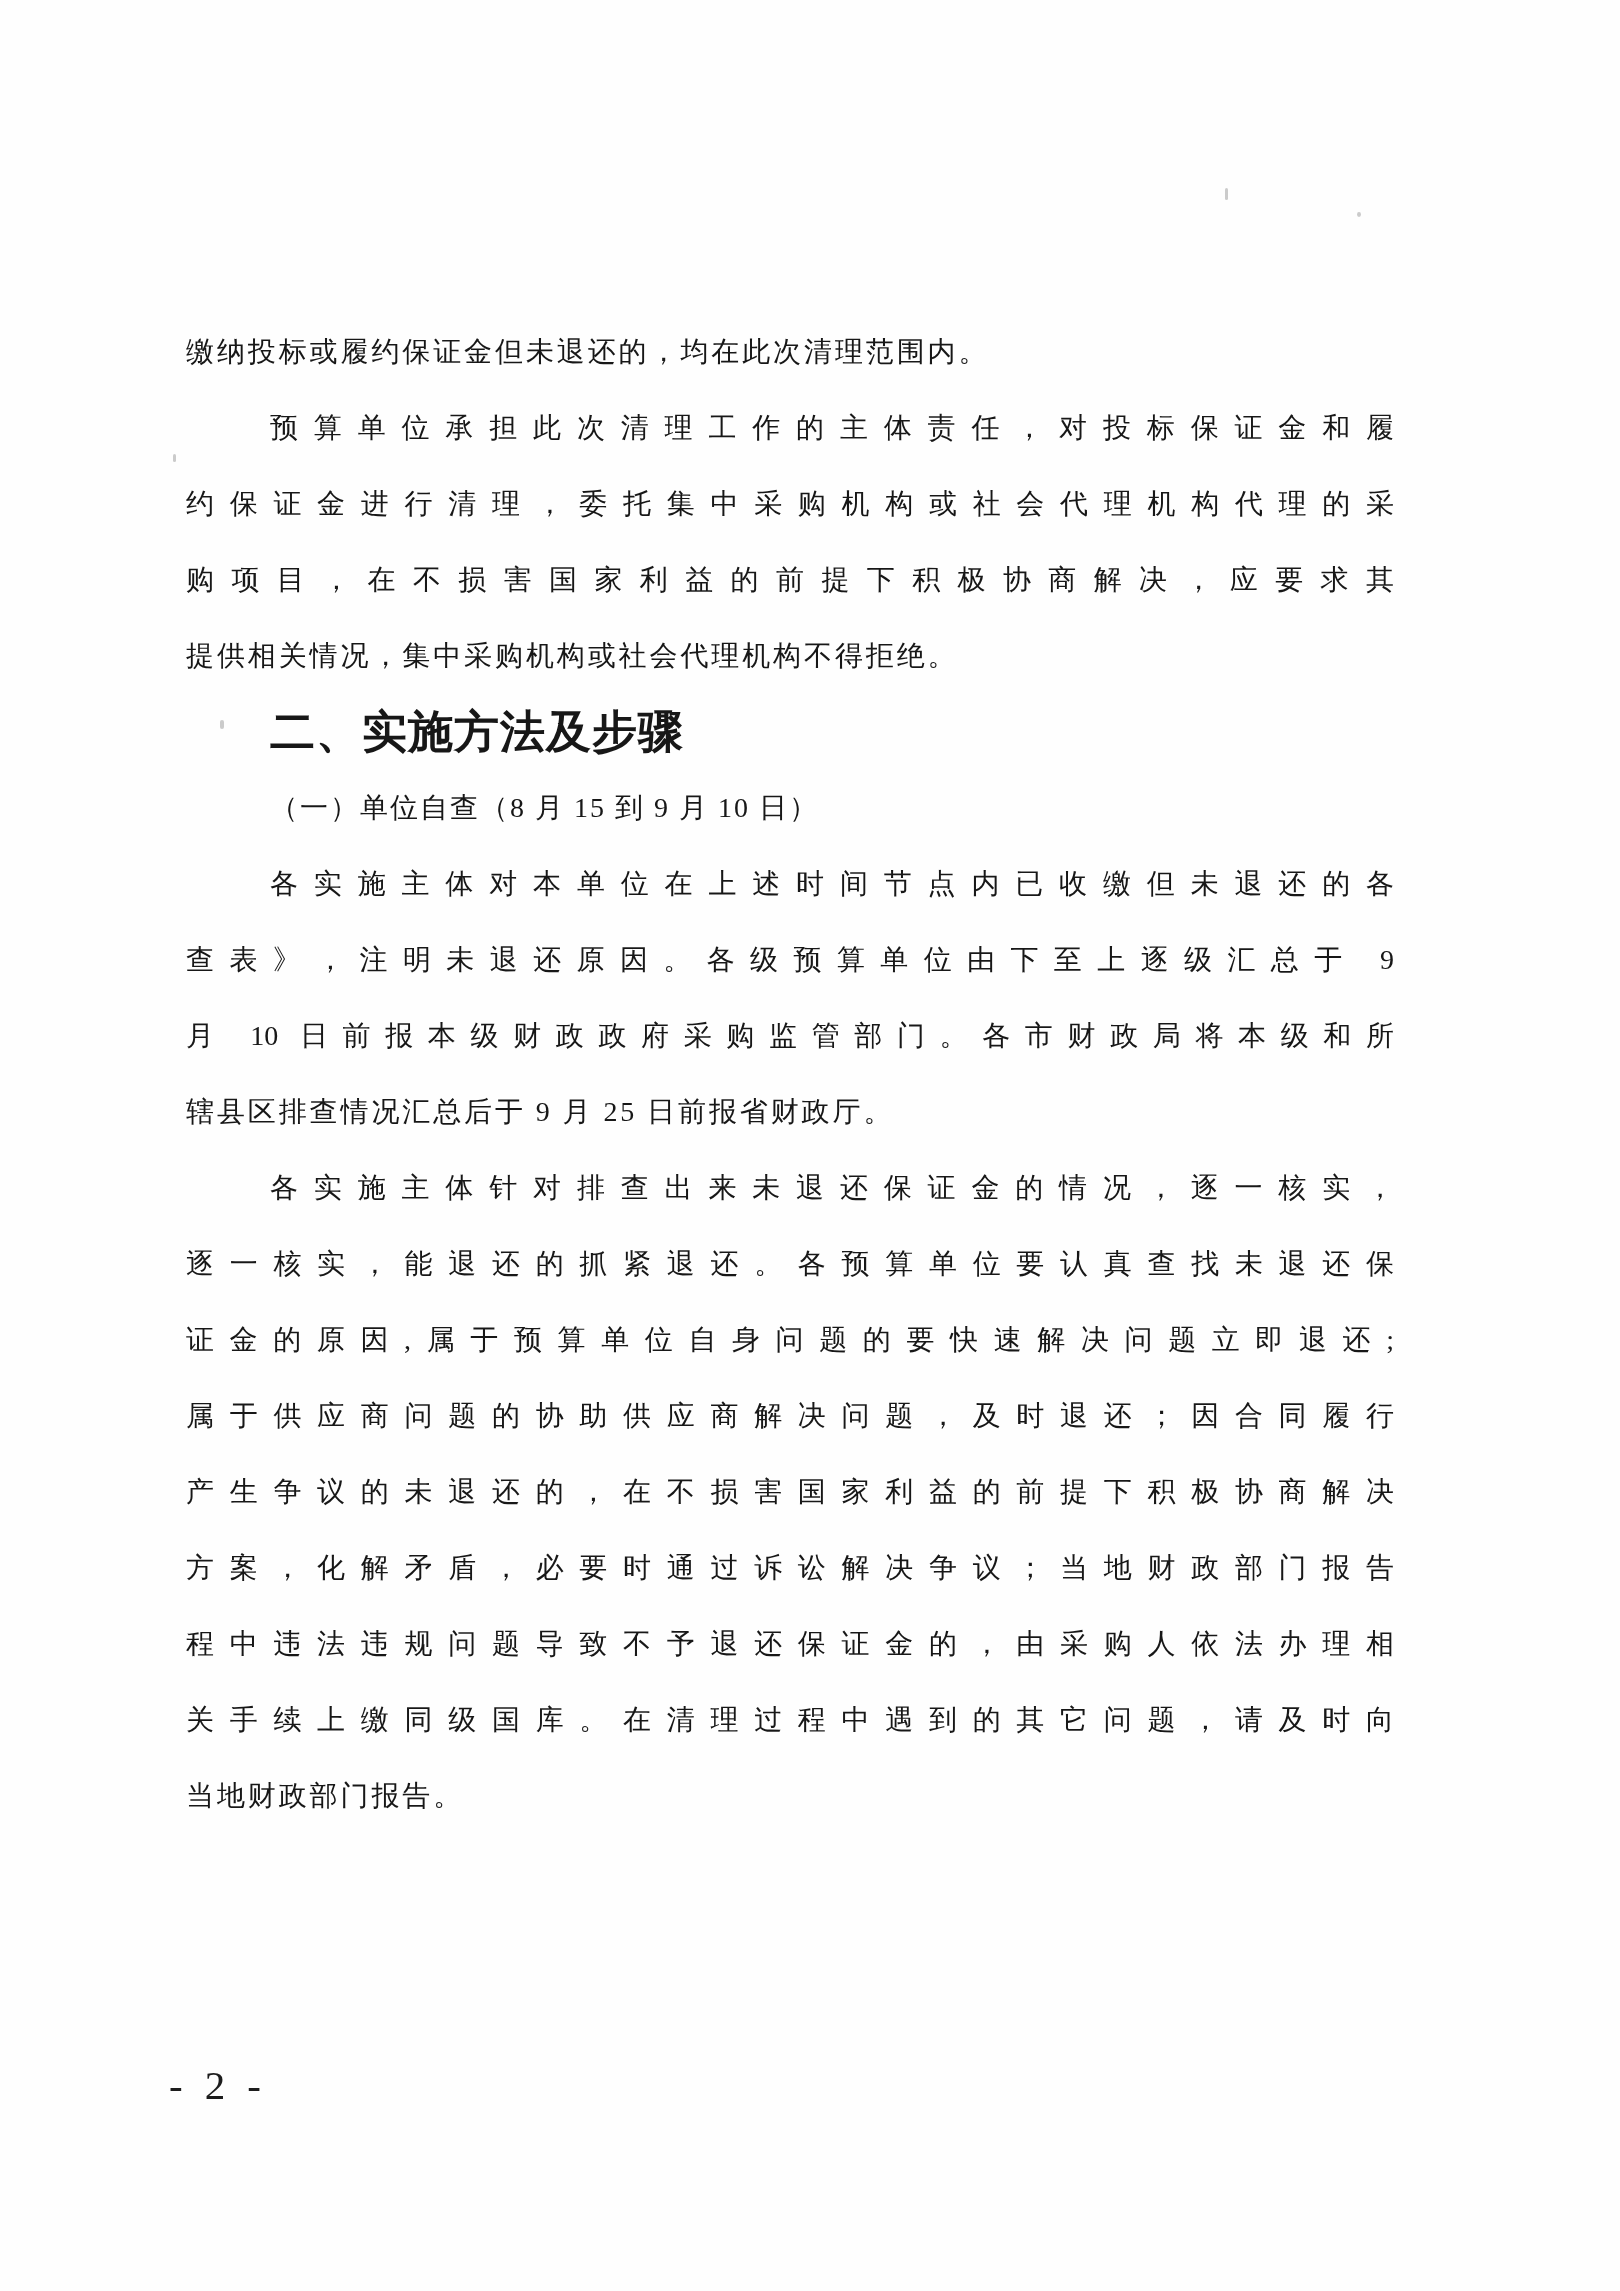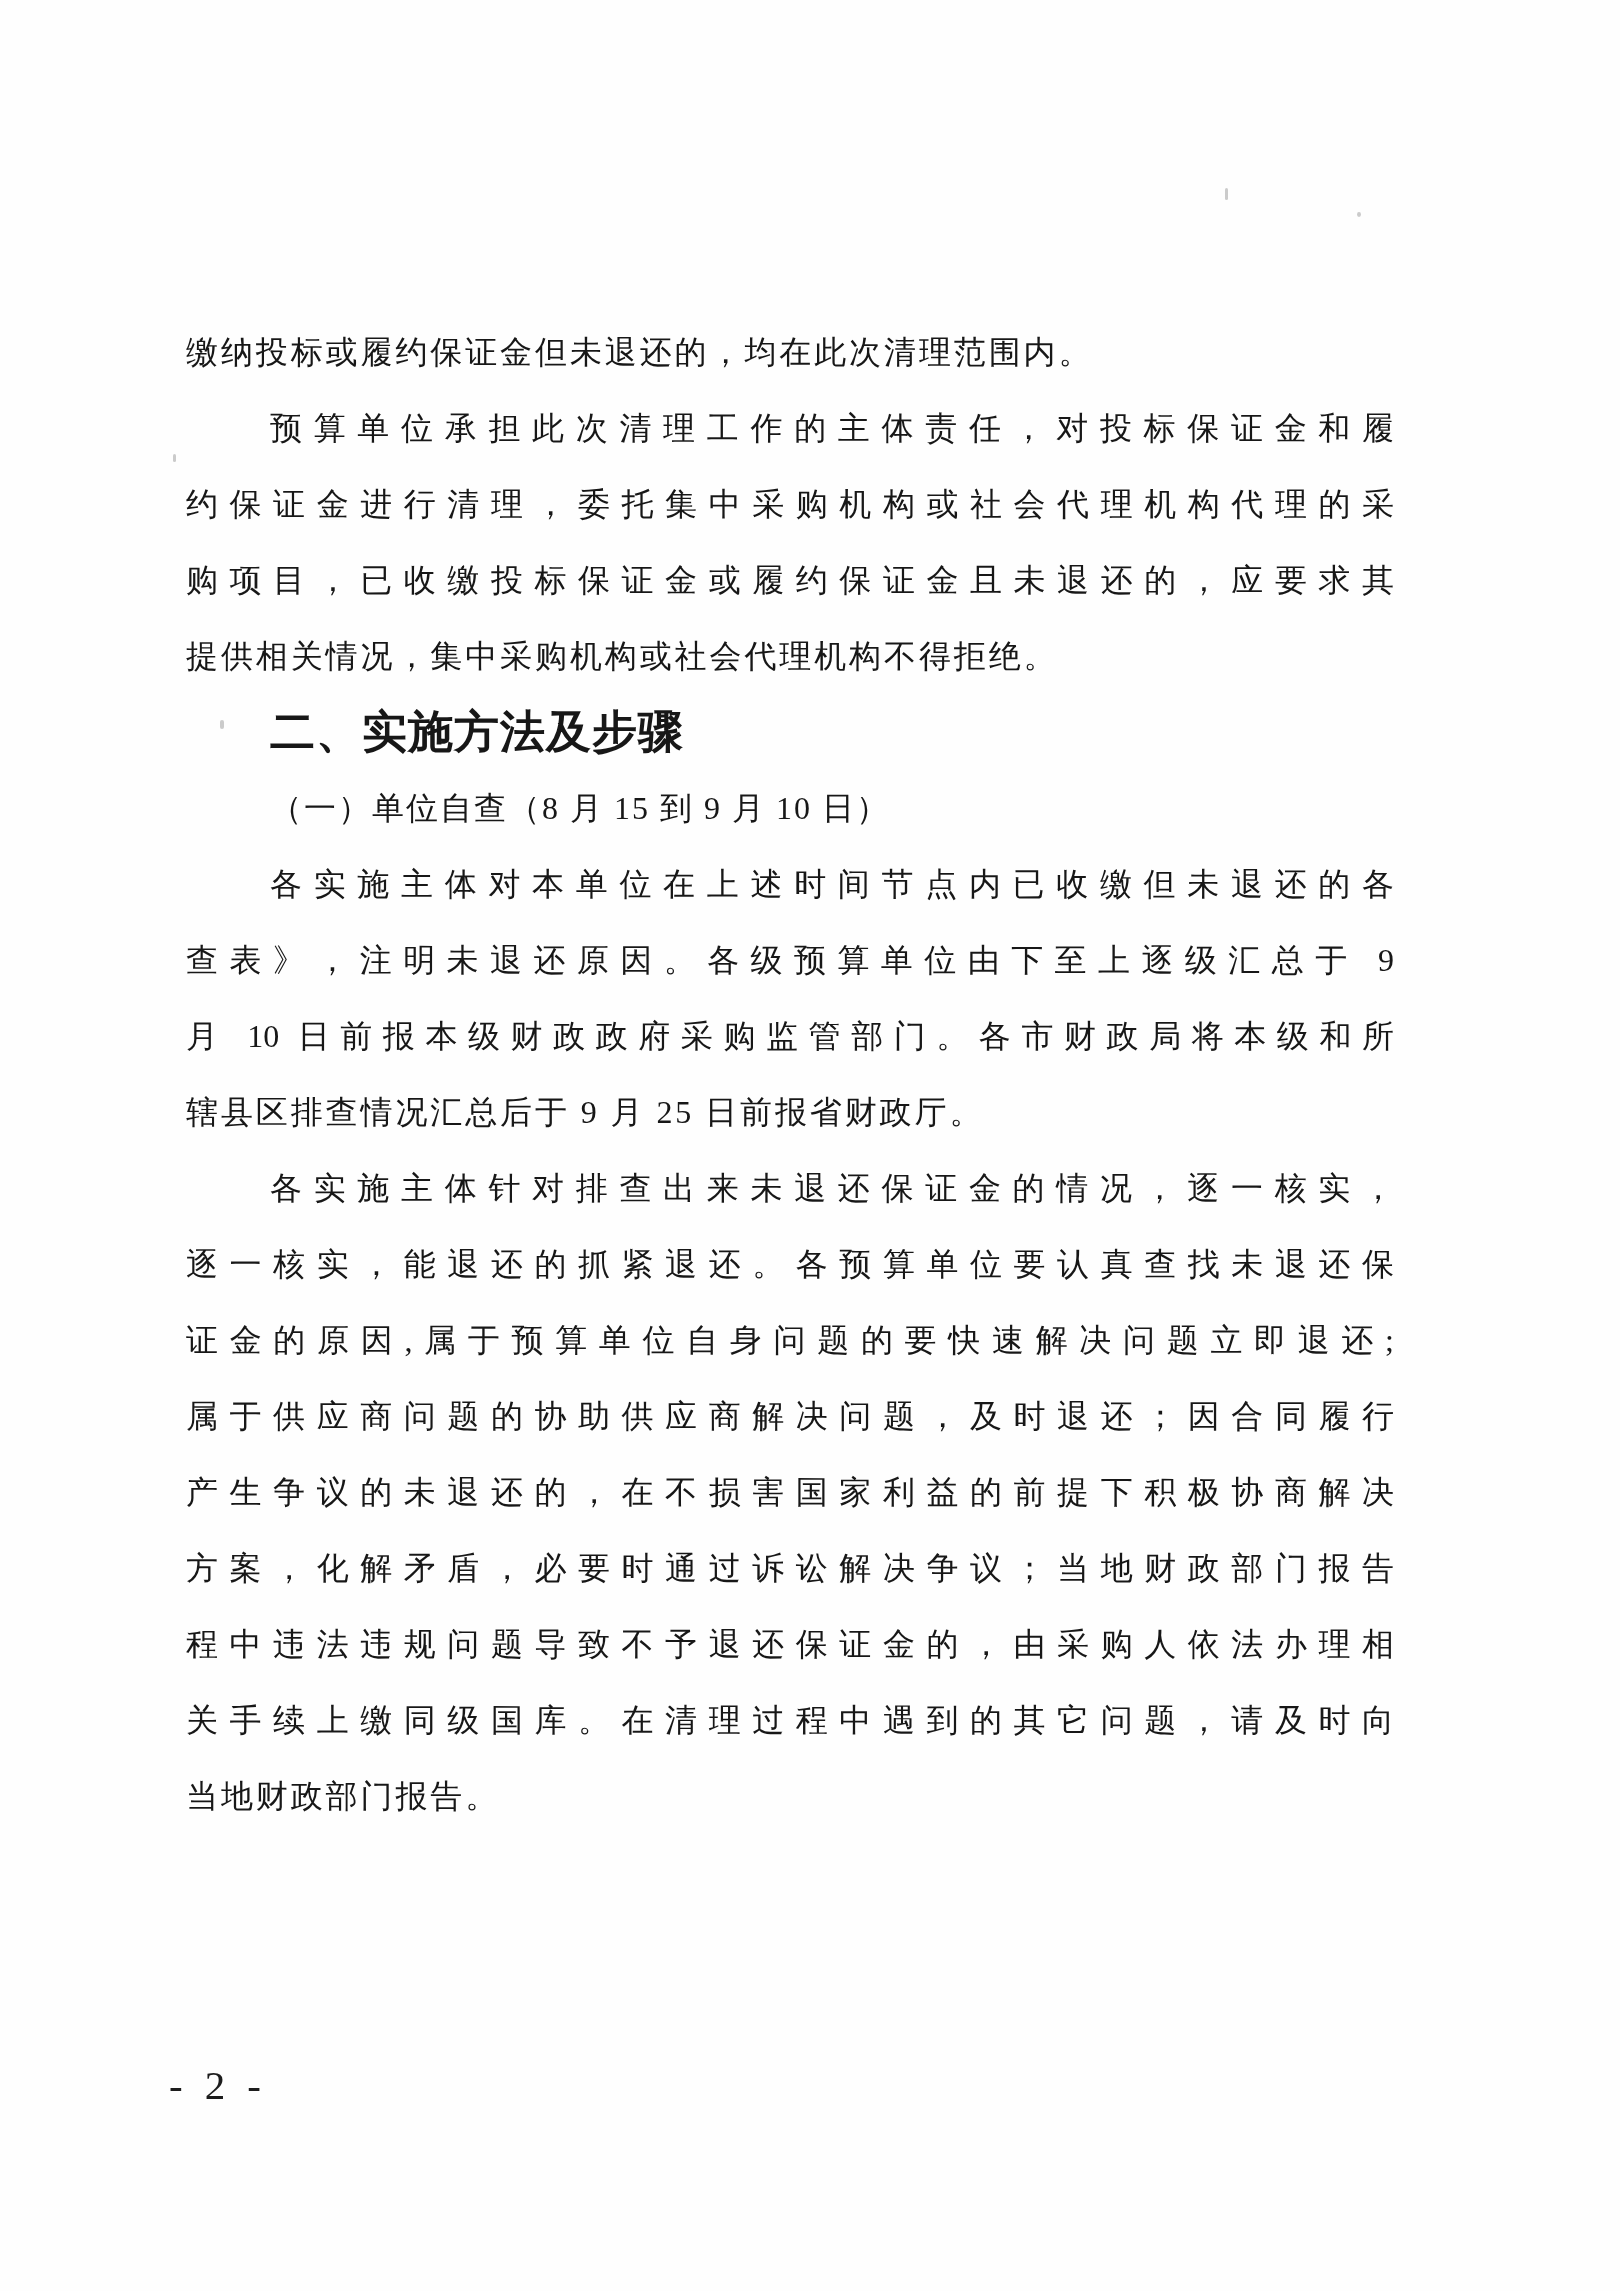--- a/index.html
+++ b/index.html
@@ -18,21 +18,21 @@
   }
   .textblock {
     position: absolute;
     left: 186px;
     top: 314px;
     width: 1208px;
   }
   .line {
     height: 76px;
     line-height: 76px;
-    font-size: 32px;
+    font-size: 28px;
     text-align: justify;
     text-align-last: justify;
     -moz-text-align-last: justify;
     white-space: normal;
     overflow: visible;
   }
   .line.end {
     text-align: left;
     text-align-last: left;
     -moz-text-align-last: left;
@@ -87,21 +87,21 @@
   <span class="speck s1"></span>
   <span class="speck s2"></span>
   <span class="speck s3"></span>
   <span class="speck s4"></span>
   <span class="speck s5"></span>
 
   <div class="textblock">
     <div class="line end">缴纳投标或履约保证金但未退还的，均在此次清理范围内。</div>
     <div class="line indent">预算单位承担此次清理工作的主体责任，对投标保证金和履</div>
     <div class="line">约保证金进行清理，委托集中采购机构或社会代理机构代理的采</div>
-    <div class="line">购项目，已收缴投标保证金或履约保证金且未退还的，应要求其</div>
+    <div class="line">购项目，在不损害国家利益的前提下积极协商解决，应要求其</div>
     <div class="line end">提供相关情况，集中采购机构或社会代理机构不得拒绝。</div>
     <div class="line heading indent">二、实施方法及步骤</div>
     <div class="line sub indent">（一）单位自查（8 月 15 到 9 月 10 日）</div>
     <div class="line indent">各实施主体对本单位在上述时间节点内已收缴但未退还的各</div>
     <div class="line">查表》，注明未退还原因。各级预算单位由下至上逐级汇总于 9</div>
     <div class="line">月 10 日前报本级财政政府采购监管部门。各市财政局将本级和所</div>
     <div class="line end">辖县区排查情况汇总后于 9 月 25 日前报省财政厅。</div>
     <div class="line indent">各实施主体针对排查出来未退还保证金的情况，逐一核实，</div>
     <div class="line">逐一核实，能退还的抓紧退还。各预算单位要认真查找未退还保</div>
     <div class="line">证金的原因,属于预算单位自身问题的要快速解决问题立即退还;</div>

